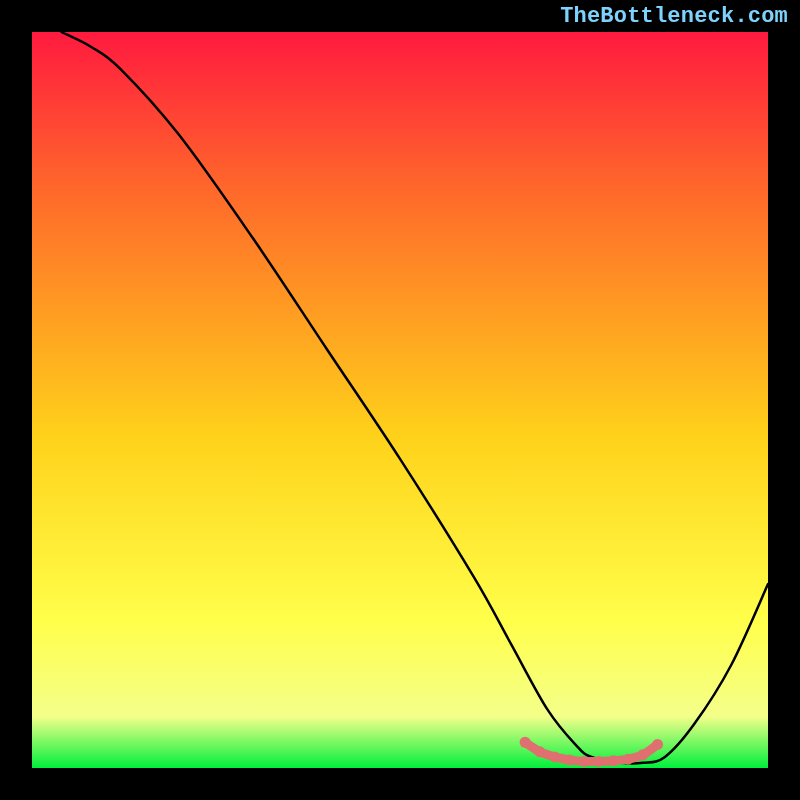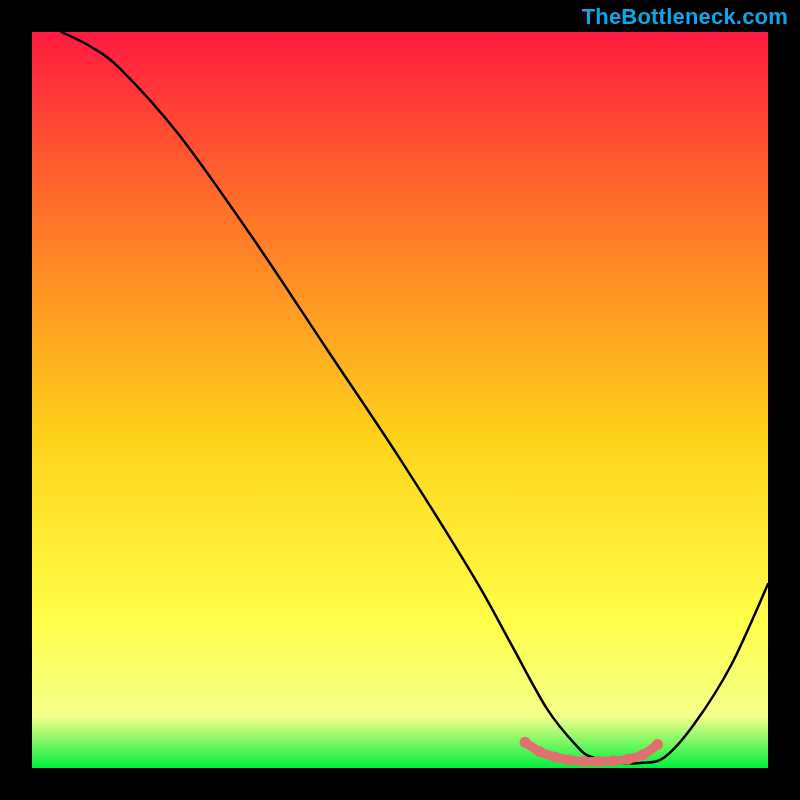--- a/index.html
+++ b/index.html
@@ -15,24 +15,24 @@
     left: 0;
     top: 0;
     width: 800px;
     height: 800px;
     background: #000;
   }
   .watermark {
     position: absolute;
     top: 4px;
     right: 12px;
-    font-family: Liberation Sans, sans-serif;
+    font-family: Liberation Mono, monospace;
     font-size: 22px;
     font-weight: 600;
-    color: #0ea5e9;
+    color: #7dd3fc;
     letter-spacing: 0.2px;
   }
   svg {
     position: absolute;
     top: 0;
     left: 0;
   }
 </style>
 </head>
 <body>

